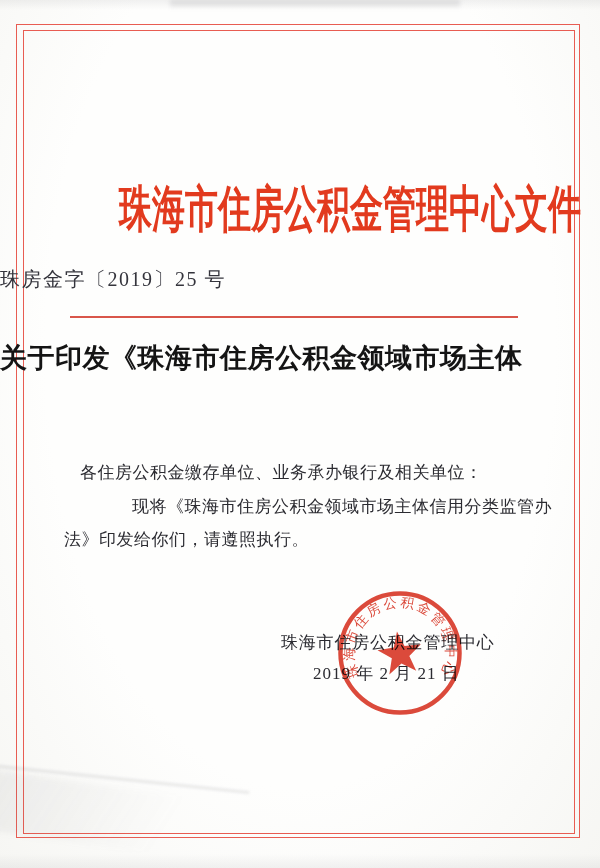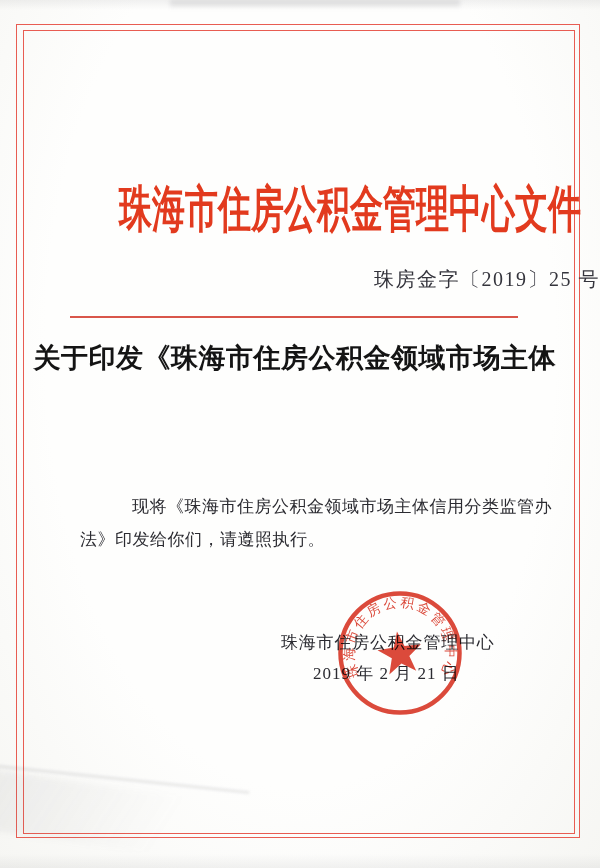--- a/index.html
+++ b/index.html
@@ -43,39 +43,39 @@
     position:absolute;top:176px;left:0;width:600px;text-align:center;
     white-space:nowrap;
   }
   .header-title span{
     display:inline-block;
     font-size:50px;font-weight:bold;color:var(--header-red);
     transform:scaleX(0.66);transform-origin:50% 50%;
     letter-spacing:0px;
   }
   .doc-number{
-    position:absolute;top:266px;left:0;width:600px;text-align:right;
+    position:absolute;top:266px;left:0;width:600px;text-align:left;
     font-size:20px;color:#34343c;letter-spacing:1.5px;
   }
   .red-rule{
     position:absolute;top:316px;left:70px;width:448px;height:2px;
     background:var(--rule-red);
   }
   .doc-title{
-    position:absolute;top:339px;left:0;width:556px;text-align:right;
+    position:absolute;top:339px;left:0;width:556px;text-align:left;
     font-size:27px;font-weight:bold;color:#141414;line-height:38px;
     letter-spacing:0.5px;
   }
   .body-line{
     position:absolute;font-size:17px;color:var(--ink-black);
     letter-spacing:0.5px;white-space:nowrap;
   }
   .salutation{top:461px;left:80px;}
   .para-1{top:495px;left:132px;}
-  .para-2{top:528px;left:80px;}
+  .para-2{top:528px;left:64px;}
   .signature{
     position:absolute;top:631px;left:281px;
     font-size:17px;color:var(--ink-black);letter-spacing:0.8px;white-space:nowrap;
   }
   .date{
     position:absolute;top:662px;left:313px;
     font-size:17px;color:var(--ink-black);letter-spacing:1px;white-space:nowrap;
   }
   .seal{
     position:absolute;left:336px;top:589px;width:128px;height:128px;
@@ -107,20 +107,21 @@
   </div>
 
   <div class="doc-number">珠房金字〔2019〕25 号</div>
 
   <div class="red-rule"></div>
 
   <div class="doc-title">
     <div>关于印发《珠海市住房公积金领域市场主体</div>
   </div>
 
+  <div class="body-line salutation">各住房公积金缴存单位、业务承办银行及相关单位：</div>
   <div class="body-line para-1">现将《珠海市住房公积金领域市场主体信用分类监管办</div>
   <div class="body-line para-2">法》印发给你们，请遵照执行。</div>
 
   <div class="signature">珠海市住房公积金管理中心</div>
   <div class="date">2019 年 2 月 21 日</div>
 
   <svg class="seal" viewBox="0 0 200 200" aria-hidden="true">
     <circle cx="100" cy="100" r="93" fill="none" stroke="#d93a2a" stroke-width="7"></circle>
     <polygon points="100,66 108.5,90.3 134.2,90.9 113.8,106.5 121.2,131.1 100,116.5 78.8,131.1 86.2,106.5 65.8,90.9 91.5,90.3" fill="#d93a2a" transform="rotate(-8 100 100)"></polygon>
     <defs>

